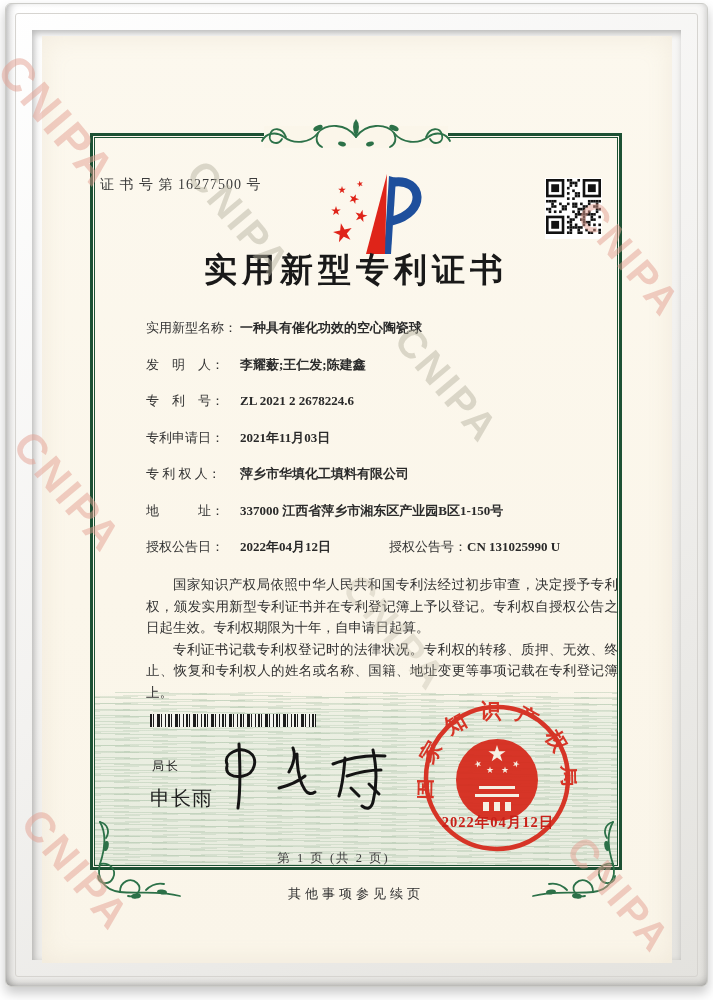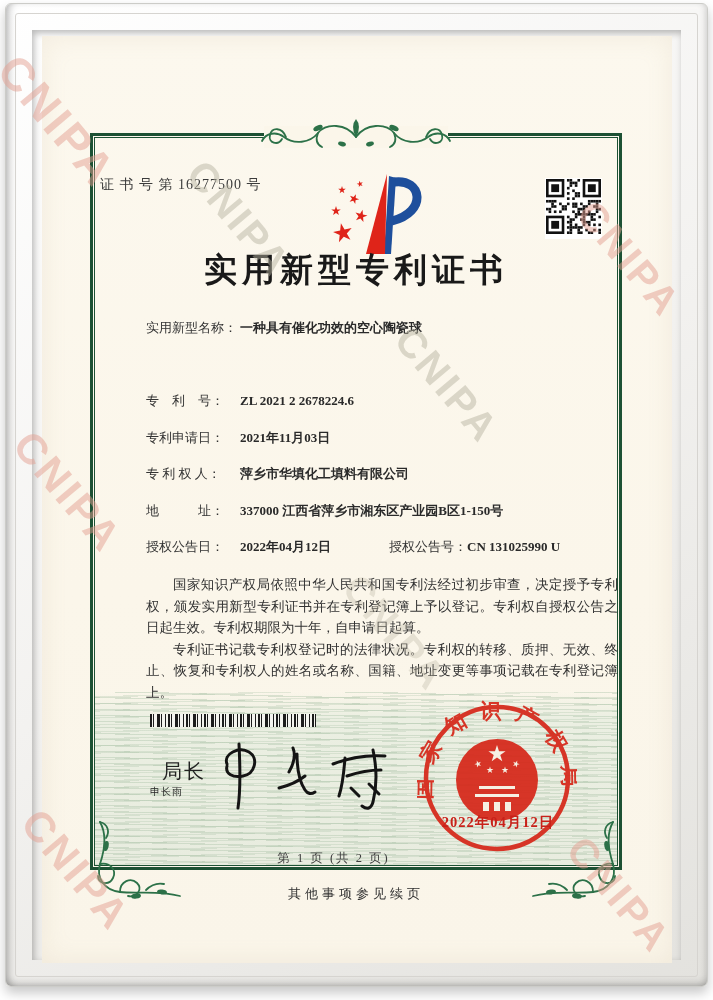--- a/index.html
+++ b/index.html
@@ -41,22 +41,22 @@
   .row .lbl{display:inline-block;width:94px;font-size:13px;color:#333;}
   .row .val{font-size:13px;color:#2a2a2a;font-weight:bold;}
   .row .lbl2{font-size:13px;color:#333;margin-left:58px;}
 
   .paras{position:absolute;left:104px;top:538px;width:472px;font-size:13.5px;line-height:21.5px;color:#323232;text-align:justify;}
   .paras p{margin:0;text-indent:2em;}
 
   .barcode{position:absolute;left:108px;top:678px;width:166px;height:13px;
     background:repeating-linear-gradient(90deg,#1c1c1c 0 2px,#f4f4ef 2px 3px,#1c1c1c 3px 4px,#f4f4ef 4px 7px,#1c1c1c 7px 10px,#f4f4ef 10px 11px,#1c1c1c 11px 12px,#f4f4ef 12px 15px,#1c1c1c 15px 16px,#f4f4ef 16px 18px);}
 
-  .signer-title{position:absolute;left:120px;top:722px;font-size:20px;color:#222;letter-spacing:2px;}
-  .signer-name{position:absolute;left:108px;top:749px;font-size:10px;color:#222;letter-spacing:1px;text-align:center;}
+  .signer-title{position:absolute;left:110px;top:722px;font-size:12px;color:#222;letter-spacing:2px;}
+  .signer-name{position:absolute;left:108px;top:749px;font-size:20px;color:#222;letter-spacing:1px;text-align:center;}
   .signature{position:absolute;left:163px;top:700px;}
 
   .seal{position:absolute;left:375px;top:662px;}
   .seal-date{position:absolute;left:378px;top:777px;width:156px;text-align:center;font-size:14.5px;color:#c8221a;letter-spacing:1px;font-weight:bold;}
 
   .page-note{position:absolute;left:48px;top:814px;width:487px;text-align:center;font-size:12.5px;color:#3c3c3c;letter-spacing:2px;}
   .cont-note{position:absolute;left:48px;top:849px;width:532px;text-align:center;font-size:13px;color:#303030;letter-spacing:4px;}
 
   .orn{position:absolute;}
   .orn-top{left:214px;top:80px;}
@@ -274,20 +274,23 @@
           <rect x="2.62" y="39.29" width="13.10" height="13.10" fill="#fff"></rect>
           <rect x="5.24" y="41.90" width="7.86" height="7.86" fill="#111"></rect>
         </svg>
     </div>
 
     <div class="title">实用新型专利证书</div>
 
     <div class="row" style="top:283px">
       <span class="lbl">实用新型名称：</span><span class="val">一种具有催化功效的空心陶瓷球</span>
     </div>
+    <div class="row" style="top:320px">
+      <span class="lbl">发　明　人：</span><span class="val">李耀薮;王仁发;陈建鑫</span>
+    </div>
     <div class="row" style="top:356px">
       <span class="lbl">专　利　号：</span><span class="val">ZL 2021 2 2678224.6</span>
     </div>
     <div class="row" style="top:393px">
       <span class="lbl">专利申请日：</span><span class="val">2021年11月03日</span>
     </div>
     <div class="row" style="top:429px">
       <span class="lbl">专 利 权 人：</span><span class="val">萍乡市华填化工填料有限公司</span>
     </div>
     <div class="row" style="top:466px">

